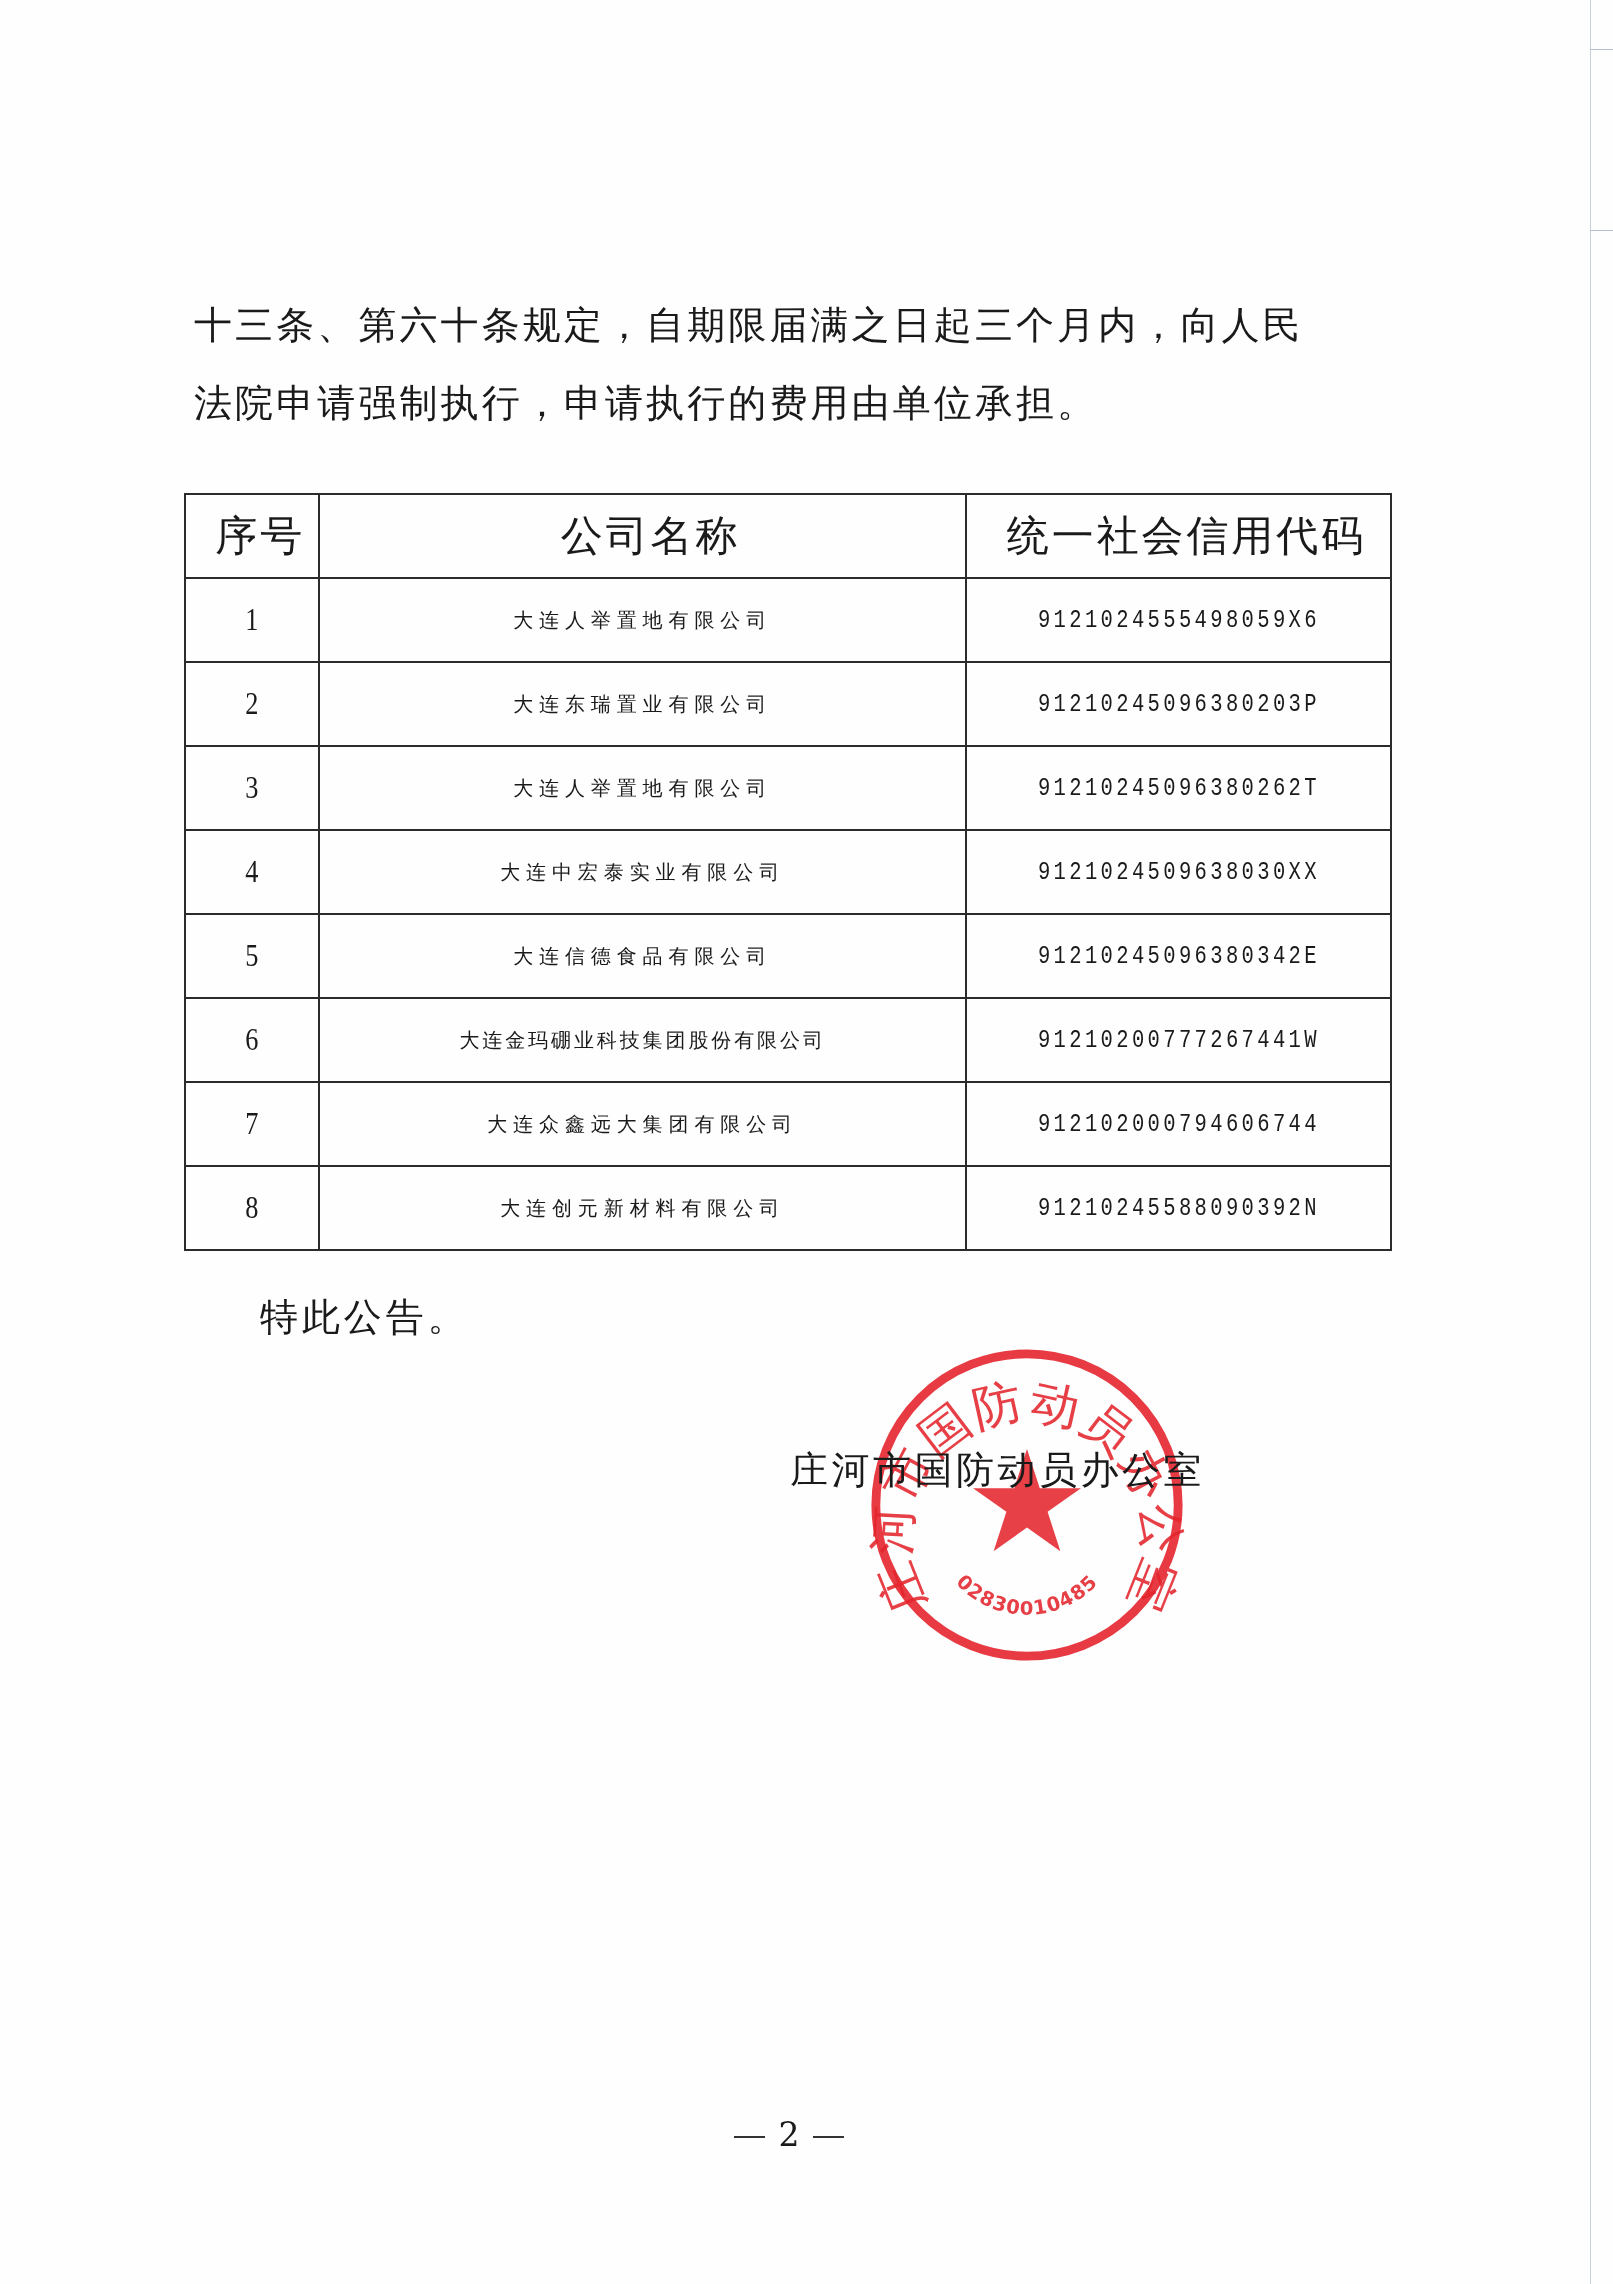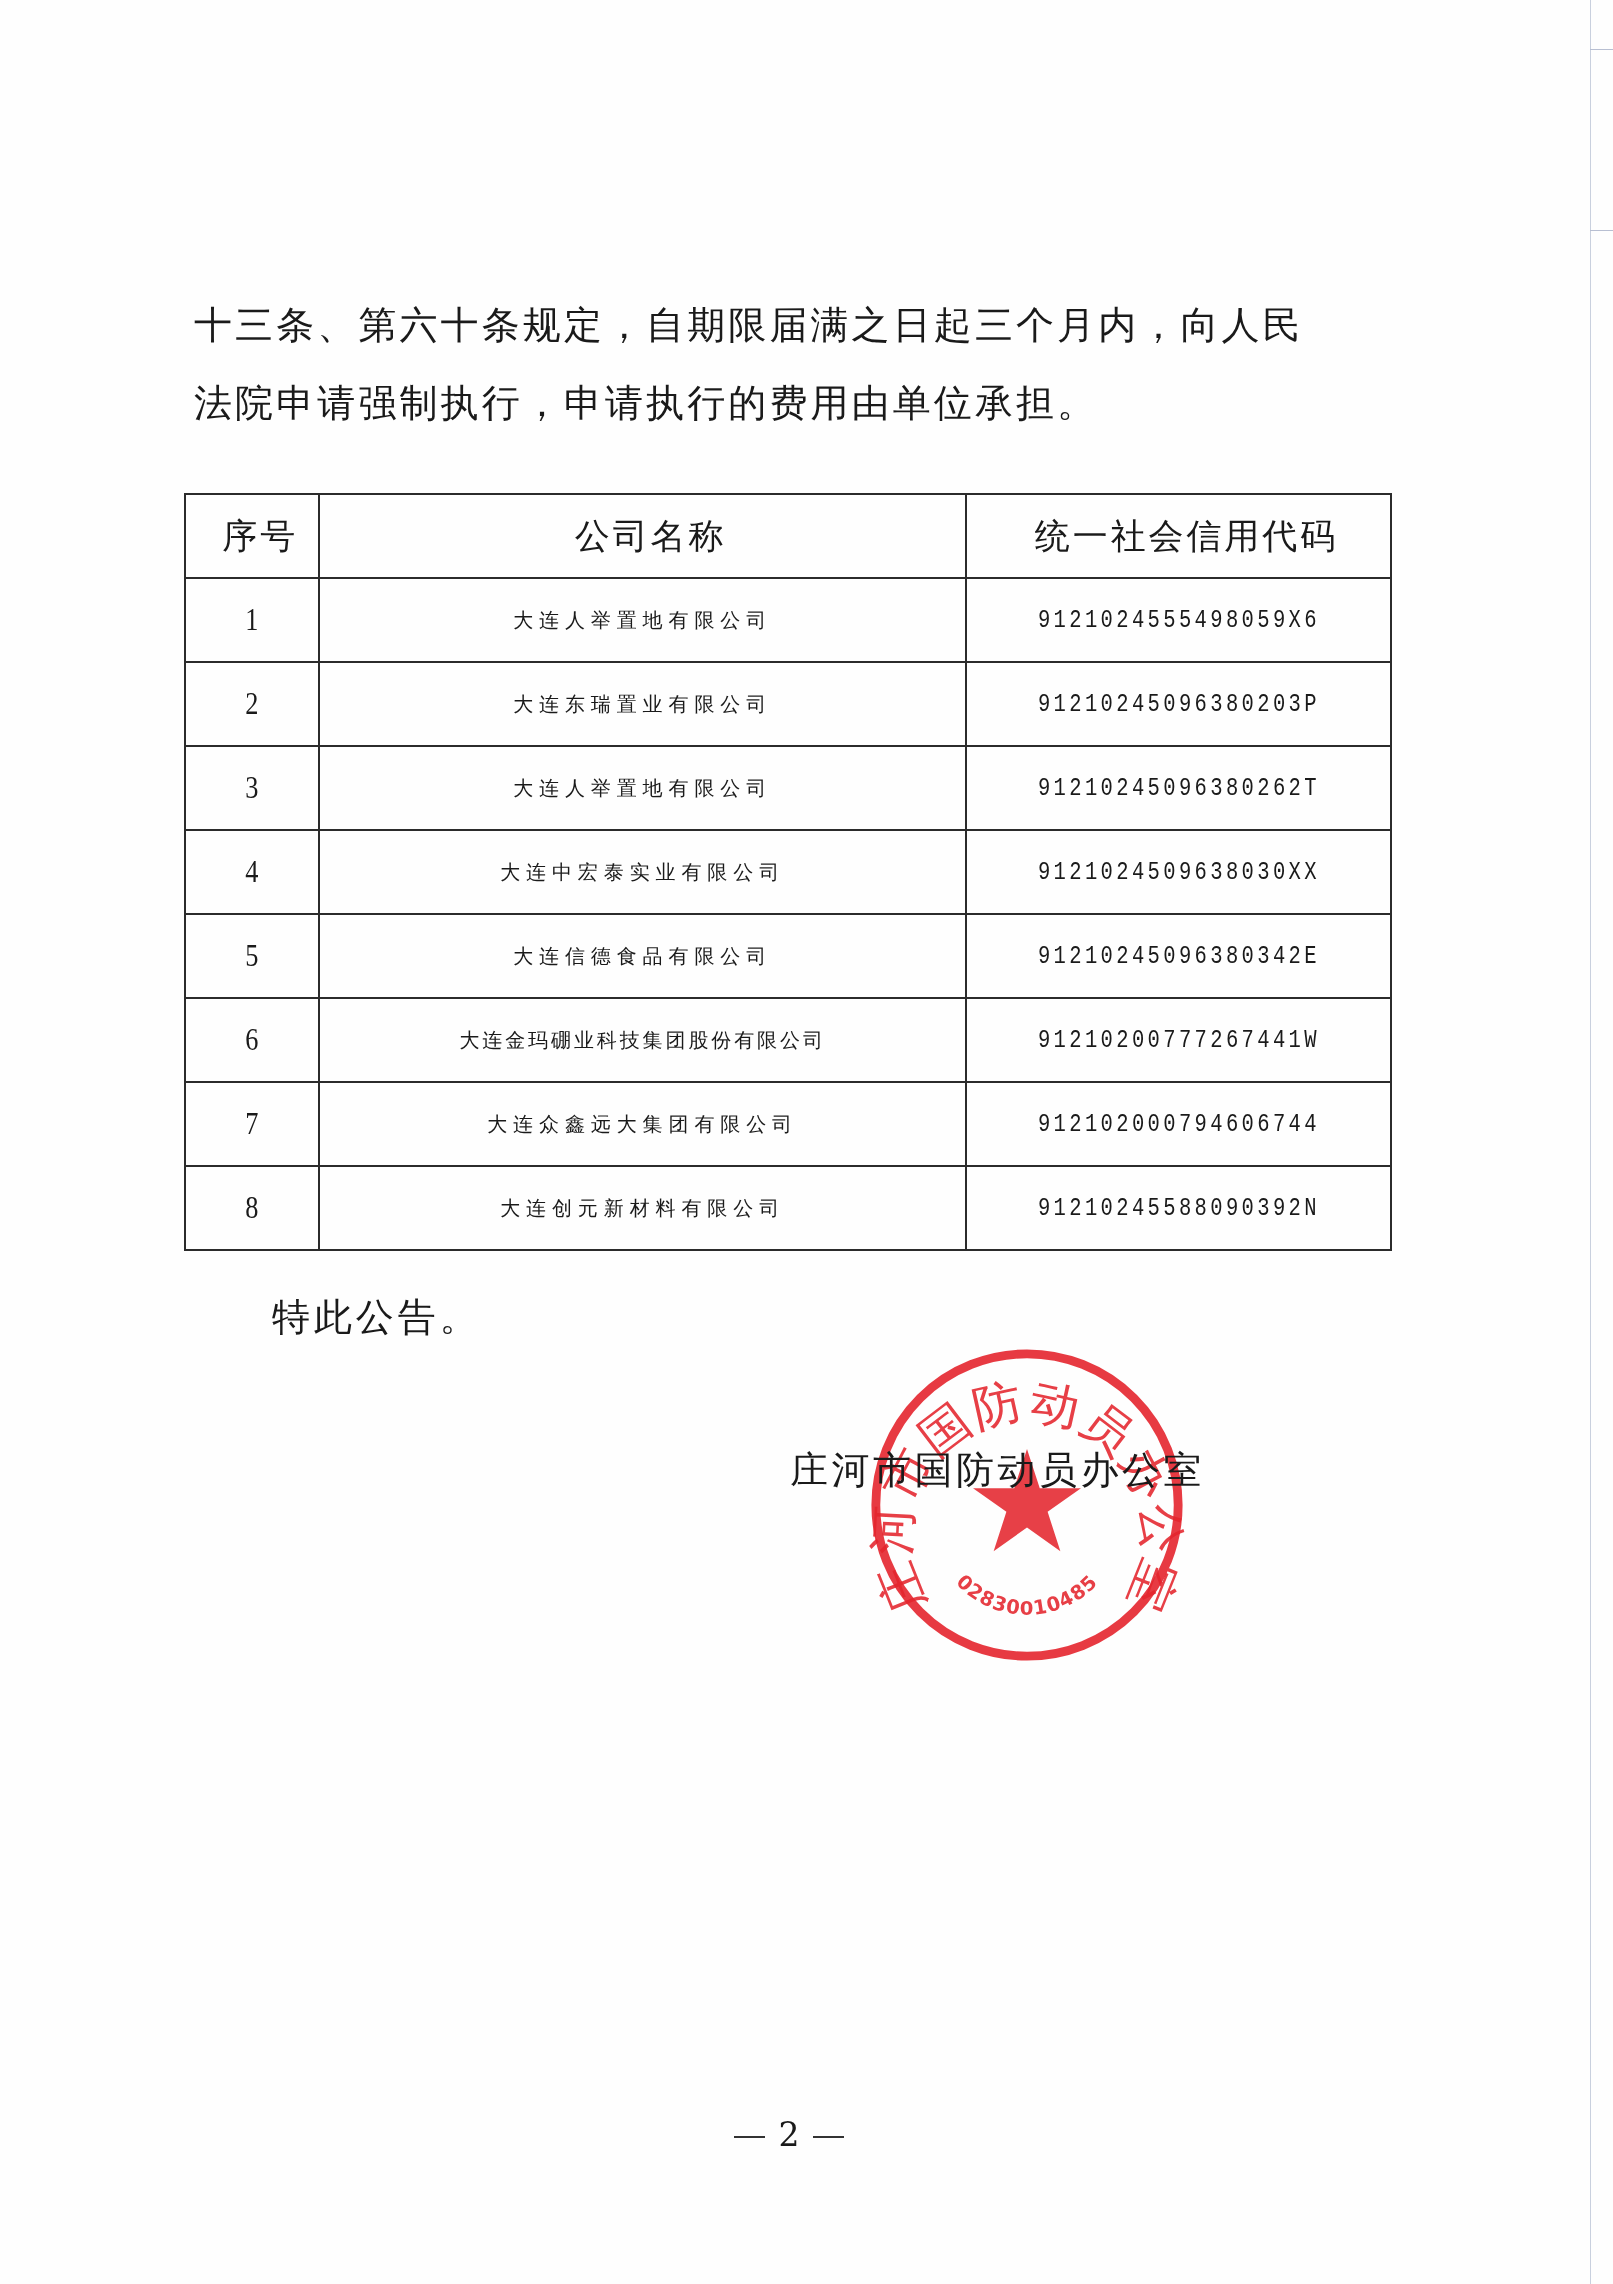--- a/index.html
+++ b/index.html
@@ -10,32 +10,32 @@
   .scan-tick { position: absolute; left: 1590px; height: 1px; width: 23.5px; background: #b8bfd2; }
 
   .para-line { position: absolute; left: 194px; font-size: 38px; letter-spacing: 3.1px;
                white-space: nowrap; line-height: 47px; font-family: "DejaVu Serif", serif; }
 
   table.companies { position: absolute; left: 184px; top: 493px; width: 1208px;
                     border-collapse: collapse; table-layout: fixed; }
   table.companies td, table.companies th { border: 2px solid #2b2b2b; height: 82px; padding: 0;
                     text-align: center; vertical-align: middle; }
   table.companies th { font-family: "DejaVu Sans", "Liberation Sans", sans-serif; font-weight: normal;
-                       font-size: 35px; letter-spacing: 2.9px; color: #1a1a1a; padding-left: 16px; }
+                       font-size: 42px; letter-spacing: 2.9px; color: #1a1a1a; padding-left: 16px; }
   .col-idx { width: 134px; }
   .col-name { width: 645px; }
   .col-code { width: 424px; }
   td.idx { font-family: "Liberation Serif", serif; font-size: 31px; }
   td.name { font-family: "DejaVu Serif", serif; font-size: 20px; letter-spacing: 5.9px; }
   td.code { font-family: Liberation Mono, monospace; font-size: 25px; letter-spacing: 4.1px;
             transform-origin: center; }
   td.code span { display: inline-block; transform: scaleX(0.82); }
   td.idx span { display: inline-block; transform: scaleX(0.85); }
 
-  .closing { position: absolute; left: 272px; top: 1292px; font-size: 38px; letter-spacing: 3.9px;
+  .closing { position: absolute; left: 260px; top: 1292px; font-size: 38px; letter-spacing: 3.9px;
              font-family: Liberation Serif, serif; white-space: nowrap; }
 
   .stamp { position: absolute; left: 867px; top: 1345px; width: 320px; height: 320px; }
 
   .sig-org { position: absolute; left: 790px; top: 1445px; font-size: 38px; letter-spacing: 3.5px;
              white-space: nowrap; font-family: "DejaVu Serif", serif; }
   .sig-date { position: absolute; left: 833px; top: 1521px; font-size: 38px; white-space: nowrap;
               font-family: "DejaVu Serif", serif; letter-spacing: 2px; }
   .sig-date .num { font-family: "Liberation Serif", serif; font-size: 41px; letter-spacing: 3.9px; }
 

